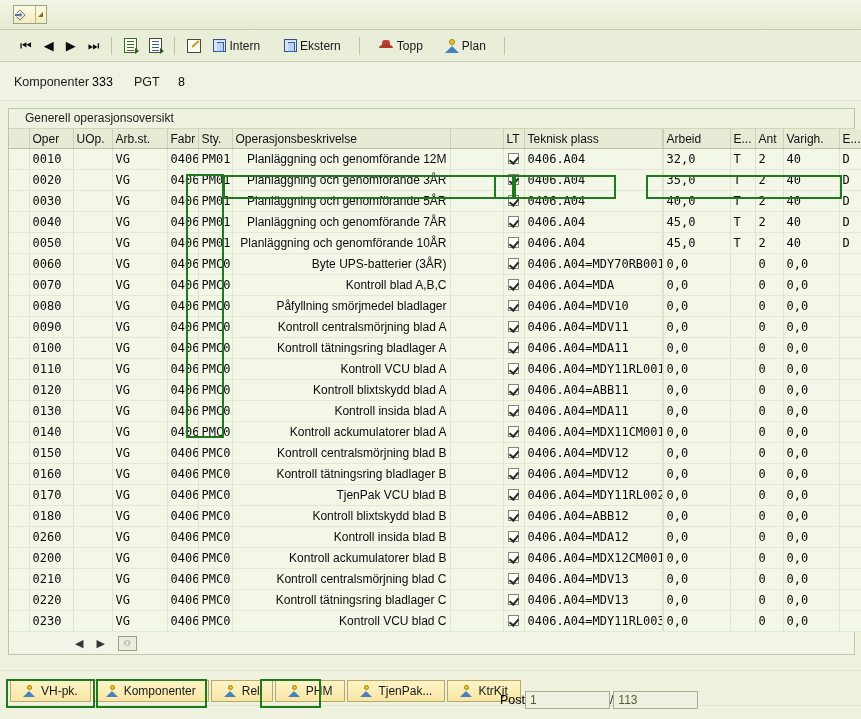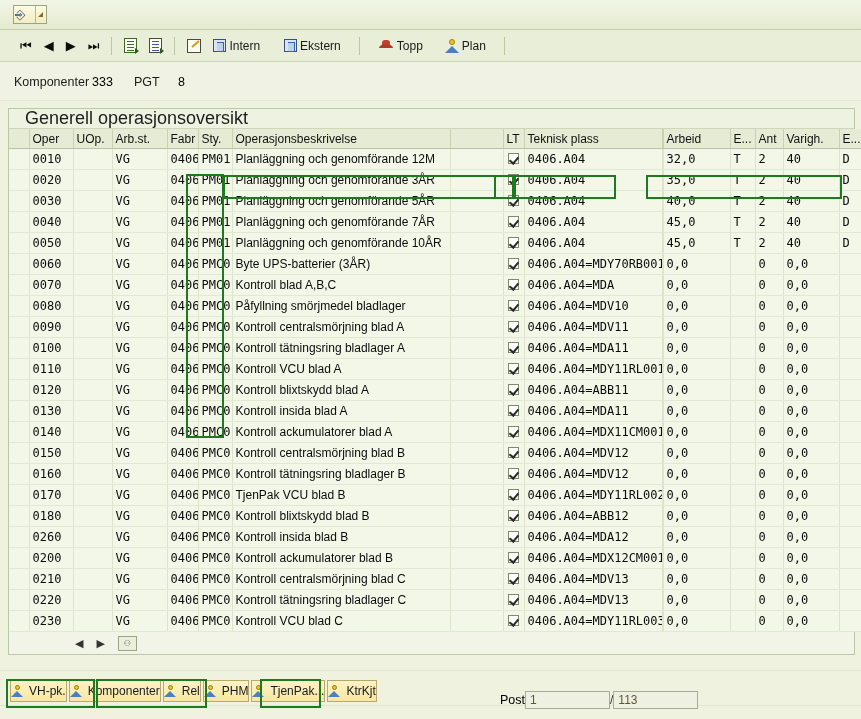--- a/index.html
+++ b/index.html
@@ -119,37 +119,37 @@
   .hdr-row{display:flex;align-items:center;height:21px;font-size:12.5px;}
   .h-lab{color:#1b1b1b;}
 
   
   .tblwrap{
     margin:7px 6px 0 8px;border:1px solid #bcc6a8;background:#f3f6e9;
     box-sizing:border-box;
   }
   .tbl-cap{
     height:19px;line-height:19px;padding-left:16px;
-    background:#eef2e0;font-size:18px;color:#1d1d1d;
+    background:#eef2e0;font-size:12px;color:#1d1d1d;
     border-bottom:1px solid #cfd7ba;
   }
   table.grid{border-collapse:collapse;width:100%;table-layout:fixed;}
   table.grid th{
     background:#e6ebd6;border-right:1px solid #c9d1b4;border-bottom:1px solid #b9c2a3;
     font-weight:normal;font-size:12px;text-align:left;height:19px;
     padding:0 3px;color:#111;white-space:nowrap;overflow:hidden;
   }
   table.grid td{
     border-right:1px solid #dde3cd;border-bottom:1px solid #e3e8d5;
     height:20px;padding:0 3px;font-size:12px;white-space:nowrap;overflow:hidden;
     background:#f3f7e8;color:#0b0b0b;
   }
   td.mono,th.mono{font-family:"DejaVu Sans Mono","Liberation Mono",monospace;font-size:11.5px;}
   td.sel{background:#dfe4d0;border-right:1px solid #c3ccae;}
-  td.desc{font-family:"Liberation Sans",sans-serif;font-size:12.5px;}
+  td.desc{font-family:"Liberation Sans",sans-serif;font-size:12.5px;text-align:right;}
   .chk{
     display:inline-block;width:11px;height:11px;background:#fff;
     border:1px solid #7d8a6a;box-sizing:border-box;position:relative;vertical-align:-1px;
   }
   .chk:after{
     content:"";position:absolute;left:2px;top:1px;width:4px;height:7px;
     border:solid #2a2a2a;border-width:0 2px 2px 0;transform:rotate(40deg);
   }
   
   .ann{position:absolute;border:2px solid #1f7a1f;pointer-events:none;box-sizing:border-box;}
@@ -168,21 +168,21 @@
   
   .botbar{
     position:absolute;left:0;right:0;bottom:0;height:48px;
     background:#eef2df;border-top:1px solid #dfe5ce;
   }
   .btnrow{position:absolute;left:10px;top:9px;display:flex;gap:2px;}
   .ybtn{
     height:22px;display:flex;align-items:center;gap:5px;
     background:linear-gradient(to bottom,#fdf3c6,#f7e7a4);
     border:1px solid #b9a86a;box-sizing:border-box;
-    padding:0 0;font-size:12px;color:#1a1a1a;white-space:nowrap;cursor:default;
+    padding:0 12px;font-size:12px;color:#1a1a1a;white-space:nowrap;cursor:default;
   }
   .ybtn .pico{position:relative;width:13px;height:12px;flex:0 0 13px;}
   .ybtn .pico .h{
     position:absolute;left:4px;top:0;width:5px;height:5px;border-radius:50%;
     background:#f2c71d;border:1px solid #9a7c10;box-sizing:border-box;
   }
   .ybtn .pico .b{
     position:absolute;left:0;bottom:0;width:0;height:0;
     border-left:6.5px solid transparent;border-right:6.5px solid transparent;
     border-bottom:6px solid #4a7fc1;

